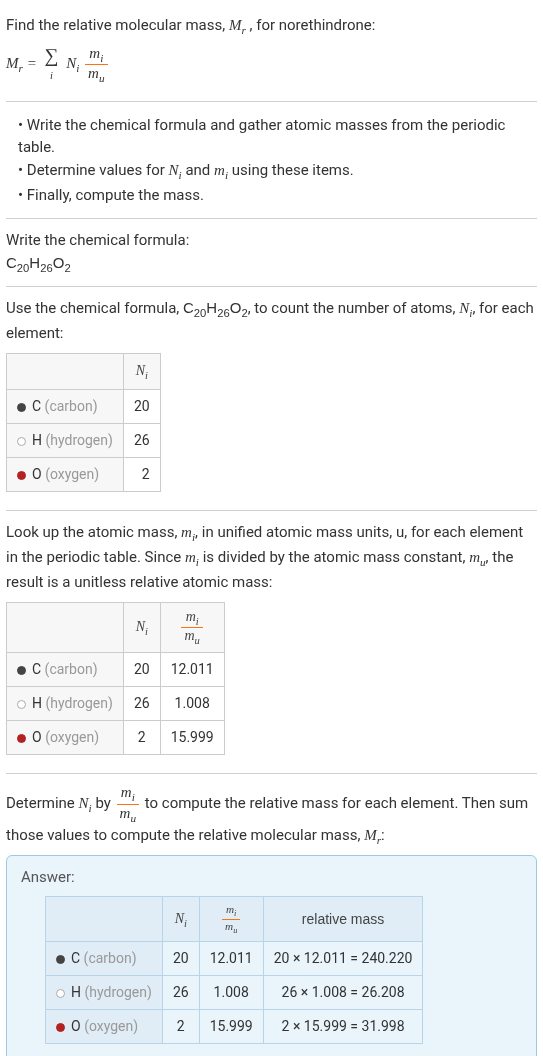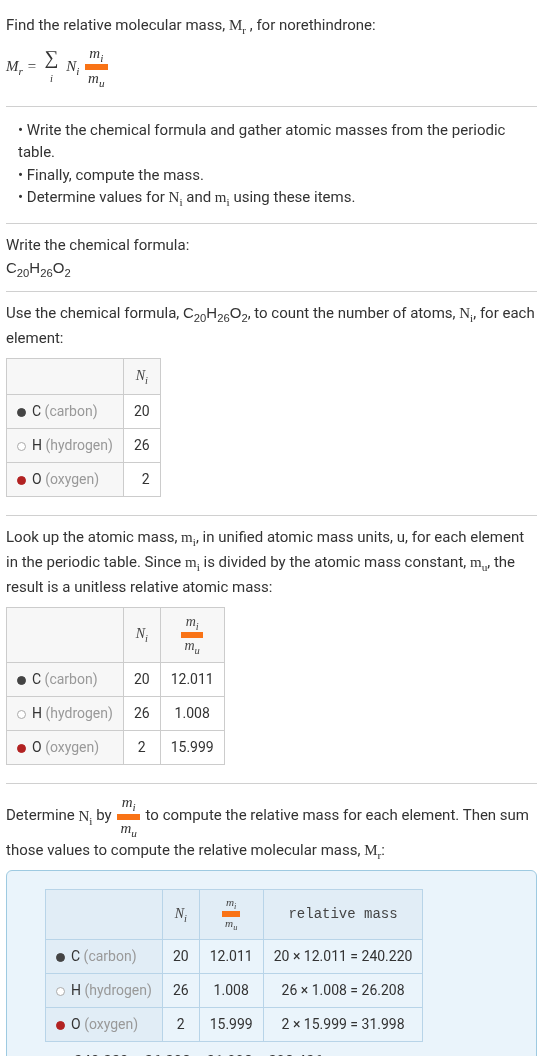--- a/index.html
+++ b/index.html
@@ -23,21 +23,21 @@
       margin: 6px 0;
     }
     .sub { vertical-align: sub; font-size: 0.75em; }
     .frac {
       display: inline-block;
       text-align: center;
       vertical-align: middle;
       font-style: italic;
       margin: 0 2px;
     }
-    .frac .num { display:block; border-bottom:6px solid #f97316; padding:0 3px; line-height:1.1; }
+    .frac .num { display:block; border-bottom:1px solid #f97316; padding:0 3px; line-height:1.1; }
     .frac .den { display:block; padding:0 3px; line-height:1.1; }
     .sum {
       display:inline-block; vertical-align:middle; text-align:center; margin: 0 4px;
       font-style: normal;
     }
     .sum .sym { font-size: 1.3em; line-height:1; }
     .sum .below { display:block; font-size:0.7em; font-style: italic; }
     ul.plan { list-style:none; margin: 2px 12px; padding:0; }
     ul.plan li::before { content:"• "; }
     table.data {
@@ -81,21 +81,21 @@
     .answer-box .answer-label { color:#555; margin-bottom:6px; }
     .answer-box table.data th, .answer-box table.data td {
       border-color:#b8d4e8;
     }
     .answer-box table.data th, .answer-box table.data td.label {
       background:#e1edf6;
     }
     .chem { font-family: Liberation Sans, sans-serif; }
     .chem .n { font-size:0.75em; vertical-align:sub; }
     .small { font-size:0.8em; }
-    .ital { font-family: Georgia, serif; }
+    .ital { font-style: italic; font-family: Georgia, serif; }
     .block { display:inline-block; vertical-align:middle; margin:0 2px; }
   </style>
 </head>
 <body>
 
 <div class="content">
 
   <div class="section">
     <div>
       <span>Find the relative molecular mass, </span>
@@ -114,24 +114,24 @@
       <span class="frac">
         <span class="num"><span>m</span><span class="sub">i</span></span>
         <span class="den"><span>m</span><span class="sub">u</span></span>
       </span>
     </div>
   </div>
 
   <div class="section">
     <ul class="plan">
       <li>Write the chemical formula and gather atomic masses from the periodic table.</li>
-      <li>Finally, compute the mass.</li>
       <li>
         <span>Determine values for </span><span class="ital"><span>N</span><span class="sub">i</span></span><span> and </span><span class="ital"><span>m</span><span class="sub">i</span></span><span> using these items.</span>
       </li>
+      <li>Finally, compute the mass.</li>
     </ul>
   </div>
 
   <div class="section">
     <div>Write the chemical formula:</div>
     <div class="chem">
       <span>C</span><span class="n">20</span><span>H</span><span class="n">26</span><span>O</span><span class="n">2</span>
     </div>
   </div>
 
@@ -200,32 +200,33 @@
     <div>
       <span>Determine </span><span class="ital"><span>N</span><span class="sub">i</span></span><span> by </span>
       <span class="frac block ital">
         <span class="num"><span>m</span><span class="sub">i</span></span>
         <span class="den"><span>m</span><span class="sub">u</span></span>
       </span>
       <span> to compute the relative mass for each element. Then sum those values to compute the relative molecular mass, </span><span class="ital"><span>M</span><span class="sub">r</span></span><span>:</span>
     </div>
 
     <div class="answer-box">
+      <div class="answer-label">Answer:</div>
       <table class="data" style="margin-left:24px;">
         <tbody>
             <tr>
           <th></th>
           <th><span>N</span><span class="sub">i</span></th>
           <th>
             <span class="frac block small">
               <span class="num"><span>m</span><span class="sub">i</span></span>
               <span class="den"><span>m</span><span class="sub">u</span></span>
             </span>
           </th>
-          <th style="font-style:normal; font-family:Liberation Mono, monospace;">relative mass</th>
+          <th style="font-style:normal; font-family:Liberation Sans, sans-serif;">relative mass</th>
         </tr>
         <tr>
           <td class="label"><span class="elem-dot dot-c"></span><span>C</span> <span class="elem-name">(carbon)</span></td>
           <td>20</td>
           <td>12.011</td>
           <td>20 × 12.011 = 240.220</td>
         </tr>
         <tr>
           <td class="label"><span class="elem-dot dot-h"></span><span>H</span> <span class="elem-name">(hydrogen)</span></td>
           <td>26</td>

